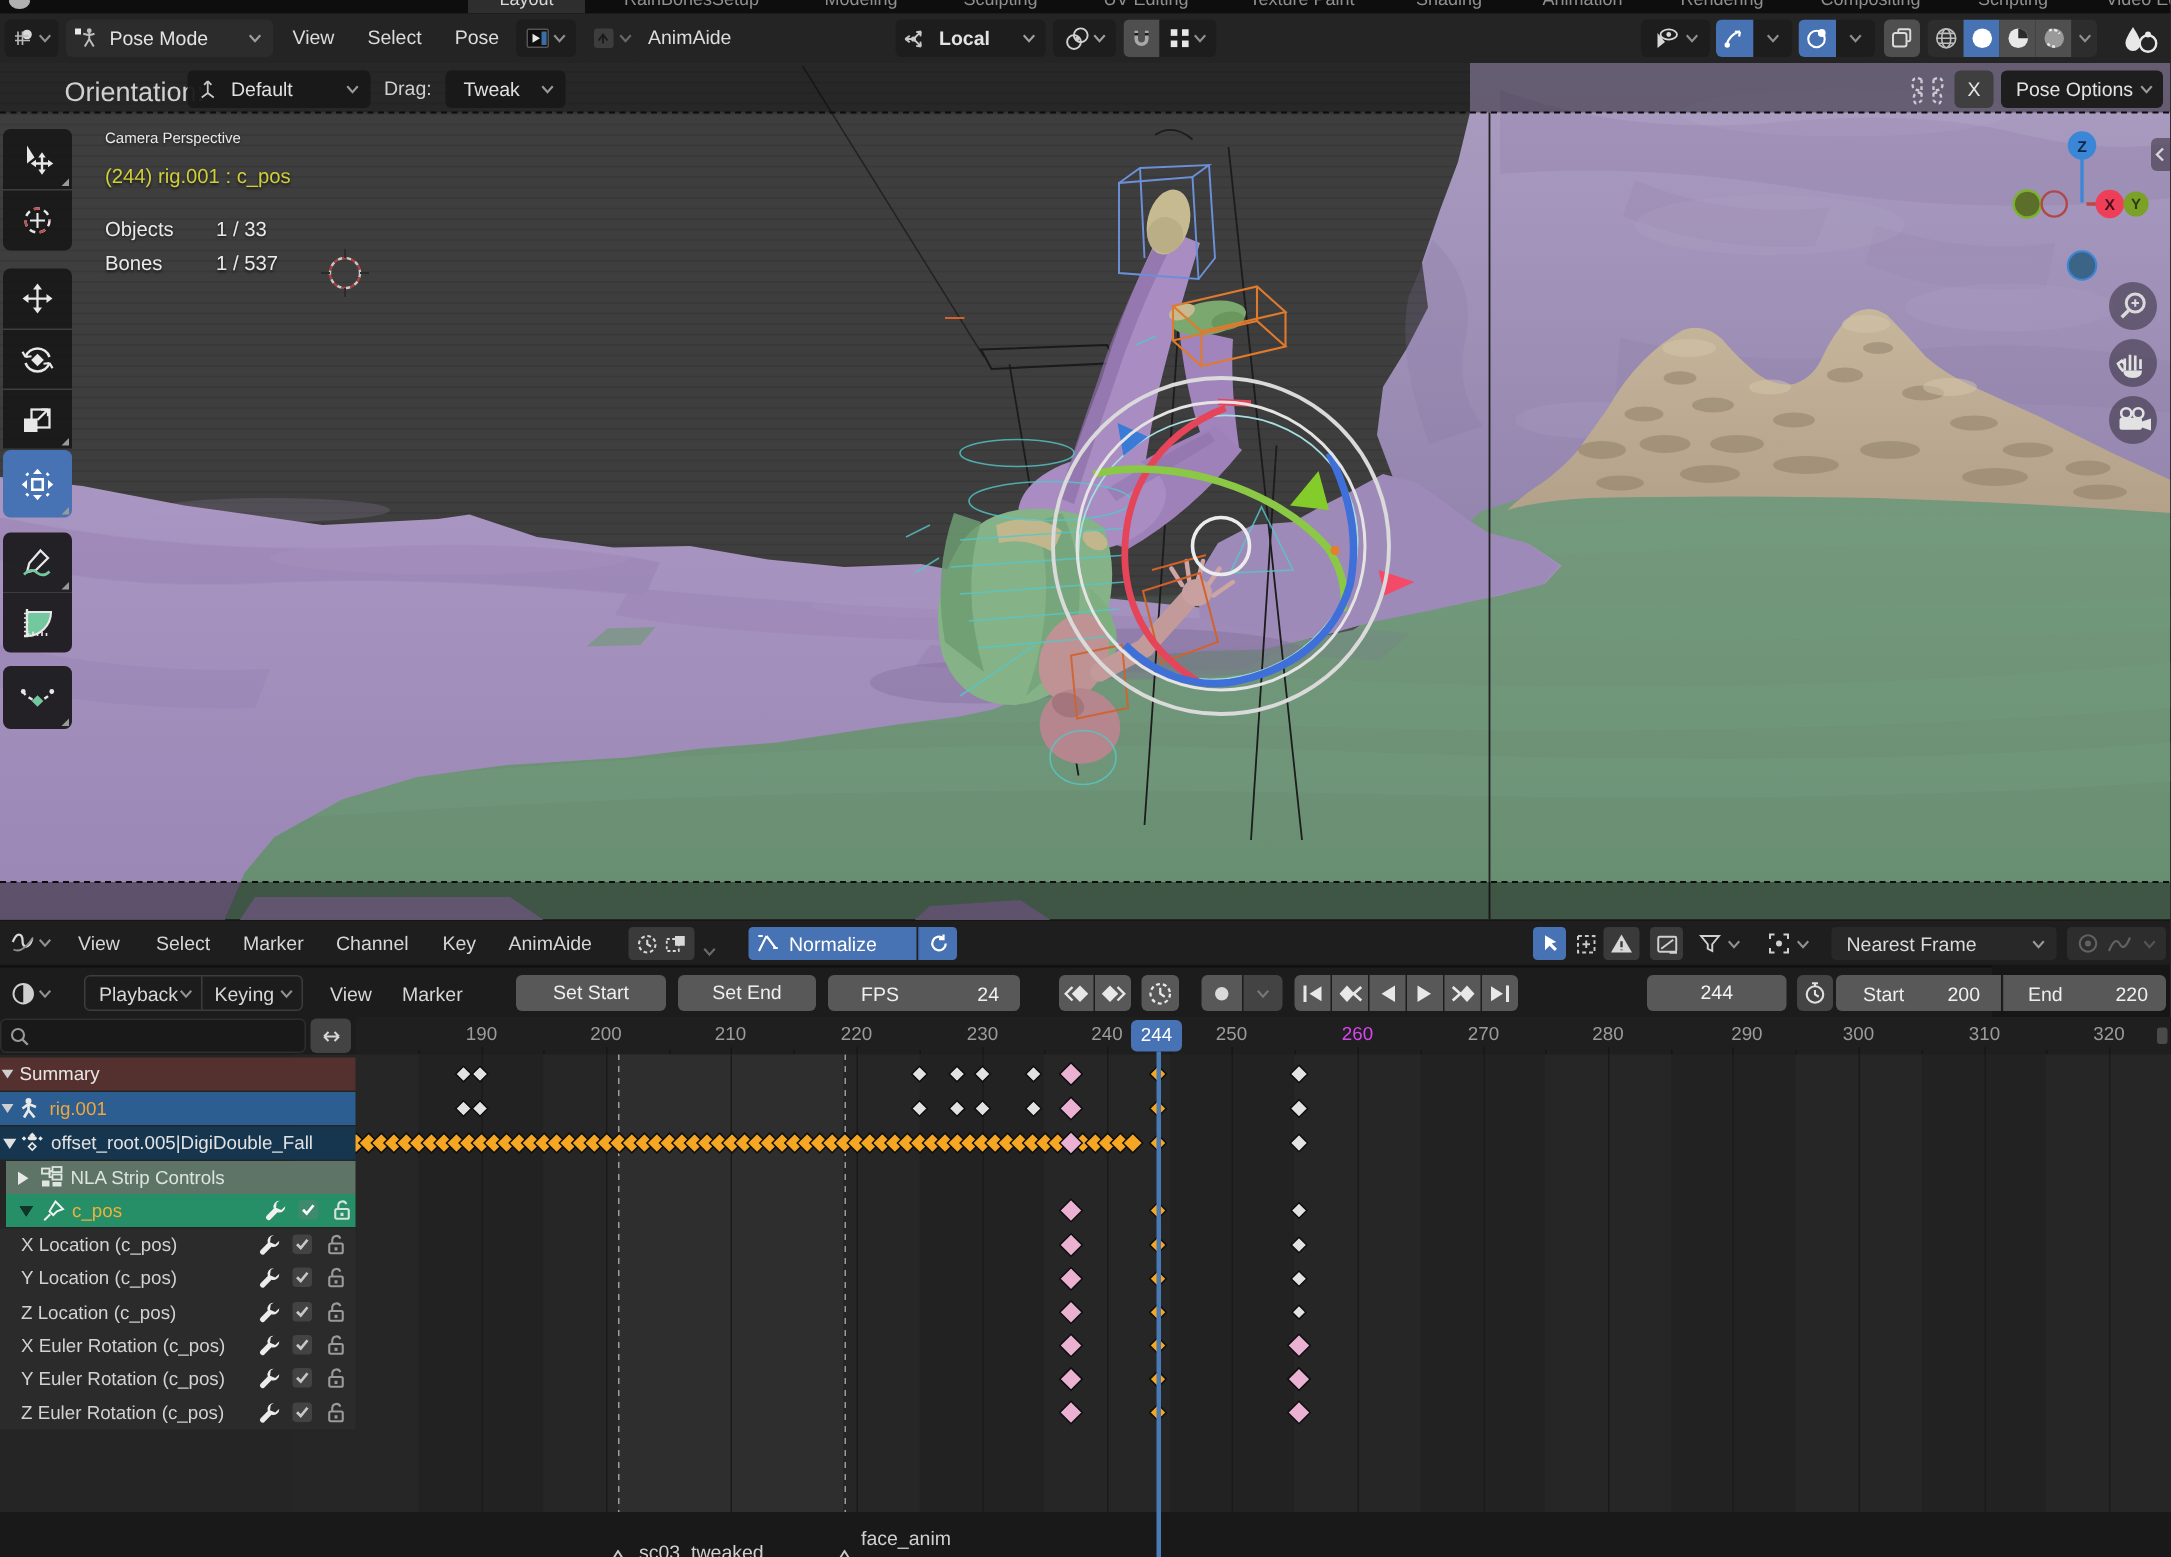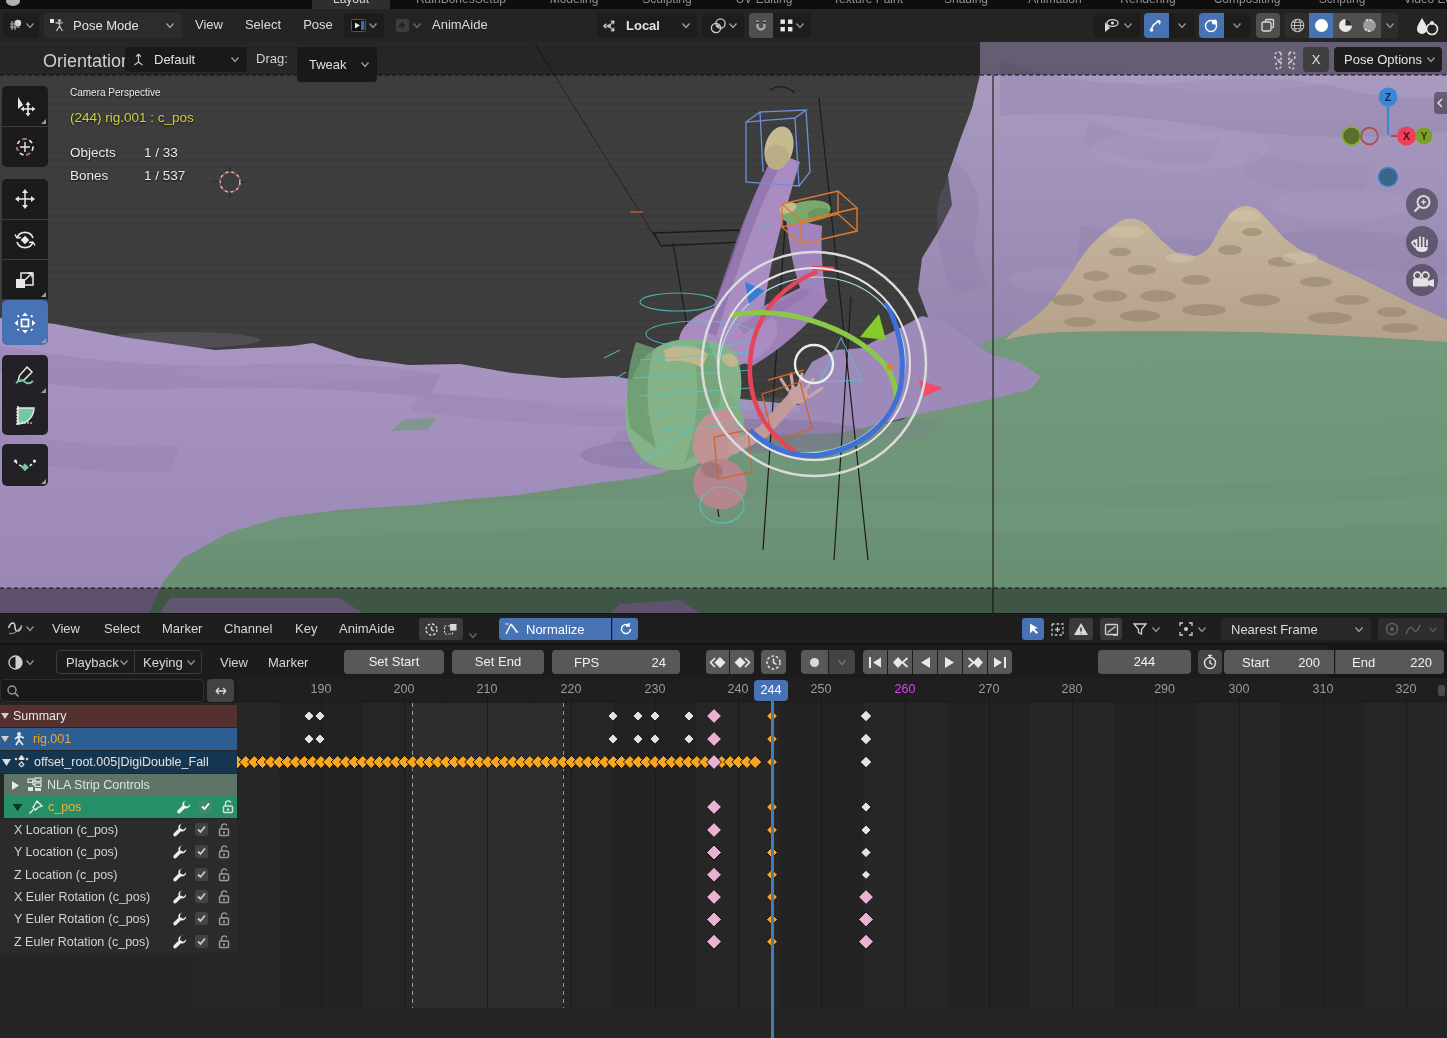--- a/index.html
+++ b/index.html
@@ -459,21 +459,21 @@
       <svg width="15" height="15" viewBox="0 0 15 15" style="margin-left:6px;">
         <path d="M7.5 2 v8 M7.5 10 l-4 3 M7.5 10 l4 3 M7.5 2 l-2.4 2.6 M7.5 2 l2.4 2.6" stroke="#c8c8c8" stroke-width="1.2" fill="none"></path>
       </svg>
       <span style="color:#e0e0e0;font-size:13px;margin-left:8px;flex:1;">Default</span>
       <svg width="10" height="7" viewBox="0 0 10 7" style="flex:0 0 auto;">
         <path d="M1.5 1.5 L5 5.5 L8.5 1.5" fill="none" stroke="#9a9a9a" stroke-width="1.4"></path>
       </svg>
       <span style="width:7px;"></span>
     </div>
     <div style="position:absolute;left:256px;top:9px;color:#d0d0d0;font-size:13px;">Drag:</div>
-    <div style="position:absolute;left:297px;top:5px;width:80px;height:35px;background:rgba(24,24,24,0.95);border-radius:4px;display:flex;align-items:center;">
+    <div style="position:absolute;left:297px;top:5px;width:80px;height:25px;background:rgba(24,24,24,0.95);border-radius:4px;display:flex;align-items:center;">
       <span style="color:#e0e0e0;font-size:13px;margin-left:12px;flex:1;">Tweak</span>
       <svg width="10" height="7" viewBox="0 0 10 7" style="flex:0 0 auto;">
         <path d="M1.5 1.5 L5 5.5 L8.5 1.5" fill="none" stroke="#9a9a9a" stroke-width="1.4"></path>
       </svg>
       <span style="width:7px;"></span>
     </div>
     <div style="position:absolute;left:1272px;top:7px;width:26px;height:22px;"><svg width="26" height="22" viewBox="0 0 26 22">
         <g stroke="#cfc9d4" stroke-width="1.6" fill="none">
           <path d="M9 4 q-6 -3 -6 3 q0 5 6 4 M9 13 q-6 -1 -5 5 q1 4 5 0 M9 4 v14" stroke-dasharray="2.5 2"></path>
           <path d="M17 4 q6 -3 6 3 q0 5 -6 4 M17 13 q6 -1 5 5 q-1 4 -5 0 M17 4 v14" stroke-dasharray="2.5 2"></path>
@@ -914,20 +914,30 @@
       <div style="position:absolute;left:584px;top:0;width:1px;height:305px;background:#1a1a1a;"></div>
       <div style="position:absolute;left:668px;top:0;width:1px;height:305px;background:#1a1a1a;"></div>
       <div style="position:absolute;left:752px;top:0;width:1px;height:305px;background:#1a1a1a;"></div>
       <div style="position:absolute;left:835px;top:0;width:1px;height:305px;background:#1a1a1a;"></div>
       <div style="position:absolute;left:918px;top:0;width:1px;height:305px;background:#1a1a1a;"></div>
       <div style="position:absolute;left:1002px;top:0;width:1px;height:305px;background:#1a1a1a;"></div>
       <div style="position:absolute;left:1086px;top:0;width:1px;height:305px;background:#1a1a1a;"></div>
       <div style="position:absolute;left:1169px;top:0;width:1px;height:305px;background:#1a1a1a;"></div>
       <div style="position:absolute;left:175px;top:0;width:1px;height:305px;background:repeating-linear-gradient(to bottom,#b8b8b8 0 4px,transparent 4px 8px);opacity:0.8;"></div>
       <div style="position:absolute;left:326px;top:0;width:1px;height:305px;background:repeating-linear-gradient(to bottom,#b8b8b8 0 4px,transparent 4px 8px);opacity:0.8;"></div>
+    </div>
+    <div style="position:absolute;left:0;top:305px;width:1447px;height:30px;background:#191919;">
+      <div style="position:absolute;left:406px;top:22px;width:12px;height:10px;"><svg width="12" height="10">
+          <path d="M6 1 L11 9 L1 9 Z" fill="none" stroke="#c8c8c8" stroke-width="1.3"></path>
+        </svg></div>
+      <div style="position:absolute;left:426px;top:19px;color:#d0d0d0;font-size:13px;">sc03_tweaked</div>
+      <div style="position:absolute;left:557px;top:22px;width:12px;height:10px;"><svg width="12" height="10">
+          <path d="M6 1 L11 9 L1 9 Z" fill="none" stroke="#c8c8c8" stroke-width="1.3"></path>
+        </svg></div>
+      <div style="position:absolute;left:574px;top:10px;color:#d0d0d0;font-size:13px;">face_anim</div>
     </div>
     <div style="position:absolute;left:0;top:2px;width:237px;height:22px;background:#54302f;color:#e6e6e6;font-size:12.5px;line-height:22px;"><span style="margin-left:13px;">Summary</span><svg style="position:absolute;left:1px;top:8px;" width="8" height="7">
         <path d="M0 0 h8 L4 6 Z" fill="#cfcfcf"></path>
       </svg></div>
     <div style="position:absolute;left:0;top:25px;width:237px;height:22px;background:#2c5e92;font-size:12.5px;line-height:22px;"><svg style="position:absolute;left:1px;top:8px;" width="8" height="7">
         <path d="M0 0 h8 L4 6 Z" fill="#cfcfcf"></path>
       </svg><svg style="position:absolute;left:11px;top:3px;" width="16" height="16" viewBox="0 0 16 16">
         <circle cx="8" cy="3" r="2" fill="#e8e8e8"></circle>
         <path d="M8 5 l-4 3 M8 5 l5 2 M8 5 l0 4 M8 9 l-3 5 M8 9 l4 5" stroke="#e8e8e8" stroke-width="1.8" fill="none"></path>
       </svg><span style="margin-left:33px;color:#eda63e;">rig.001</span></div>

